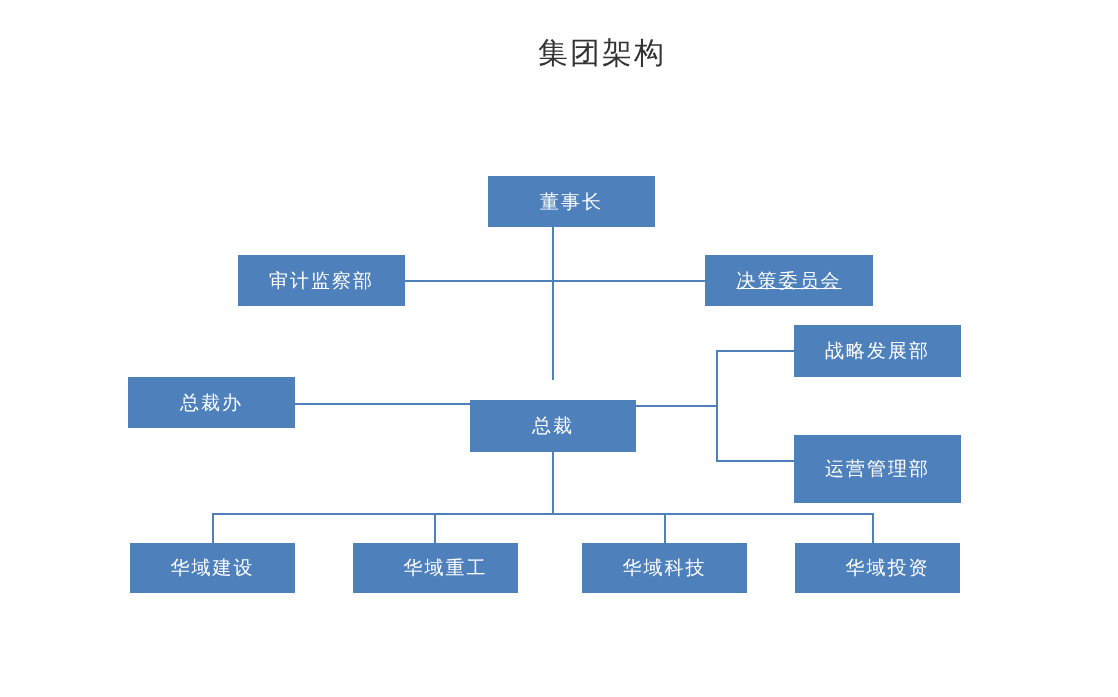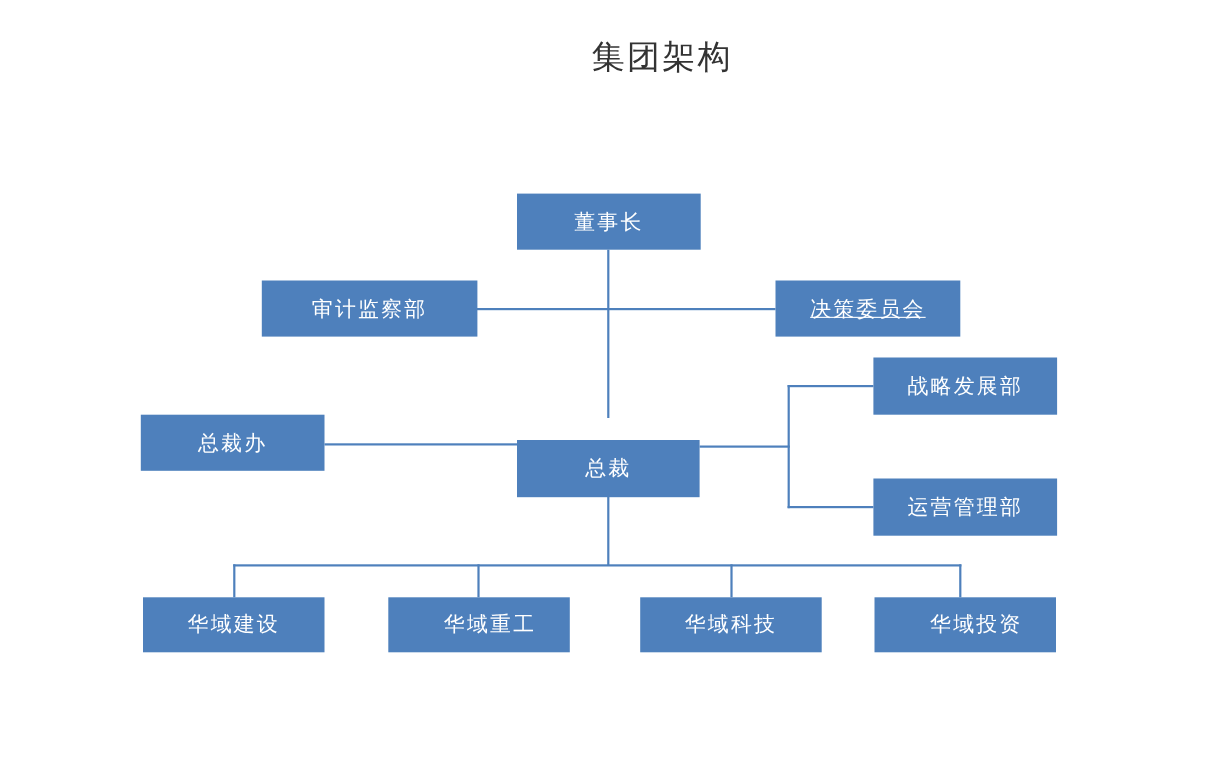--- a/index.html
+++ b/index.html
@@ -53,25 +53,25 @@
   <div class="line v" style="left:716px;top:350px;height:112px;"></div>
   <div class="line h" style="left:716px;top:350px;width:78px;"></div>
   <div class="line h" style="left:716px;top:460px;width:78px;"></div>
   <div class="line v" style="left:552px;top:432px;height:82px;"></div>
   <div class="line h" style="left:212px;top:513px;width:662px;"></div>
   <div class="line v" style="left:212px;top:513px;height:30px;"></div>
   <div class="line v" style="left:434px;top:513px;height:30px;"></div>
   <div class="line v" style="left:664px;top:513px;height:30px;"></div>
   <div class="line v" style="left:872px;top:513px;height:30px;"></div>
 
-  <div class="node" style="left:470px;top:176px;width:167px;height:51px;">董事长</div>
-  <div class="node" style="left:238px;top:255px;width:196px;height:51px;">审计监察部</div>
+  <div class="node" style="left:488px;top:176px;width:167px;height:51px;">董事长</div>
+  <div class="node" style="left:238px;top:255px;width:167px;height:51px;">审计监察部</div>
   <div class="node" style="left:705px;top:255px;width:168px;height:51px;text-decoration:underline;">决策委员会</div>
   <div class="node" style="left:128px;top:377px;width:167px;height:51px;">总裁办</div>
   <div class="node" style="left:470px;top:400px;width:166px;height:52px;">总裁</div>
   <div class="node" style="left:794px;top:325px;width:167px;height:52px;">战略发展部</div>
-  <div class="node" style="left:794px;top:435px;width:167px;height:52px;">运营管理部</div>
+  <div class="node" style="left:794px;top:435px;width:167px;height:68px;">运营管理部</div>
   <div class="node" style="left:130px;top:543px;width:165px;height:50px;">华域建设</div>
   <div class="node" style="left:353px;top:543px;width:165px;height:50px;padding-left:20px;">华域重工</div>
   <div class="node" style="left:582px;top:543px;width:165px;height:50px;">华域科技</div>
   <div class="node" style="left:795px;top:543px;width:165px;height:50px;padding-left:20px;">华域投资</div>
 
 </div>
 
 </body></html>

